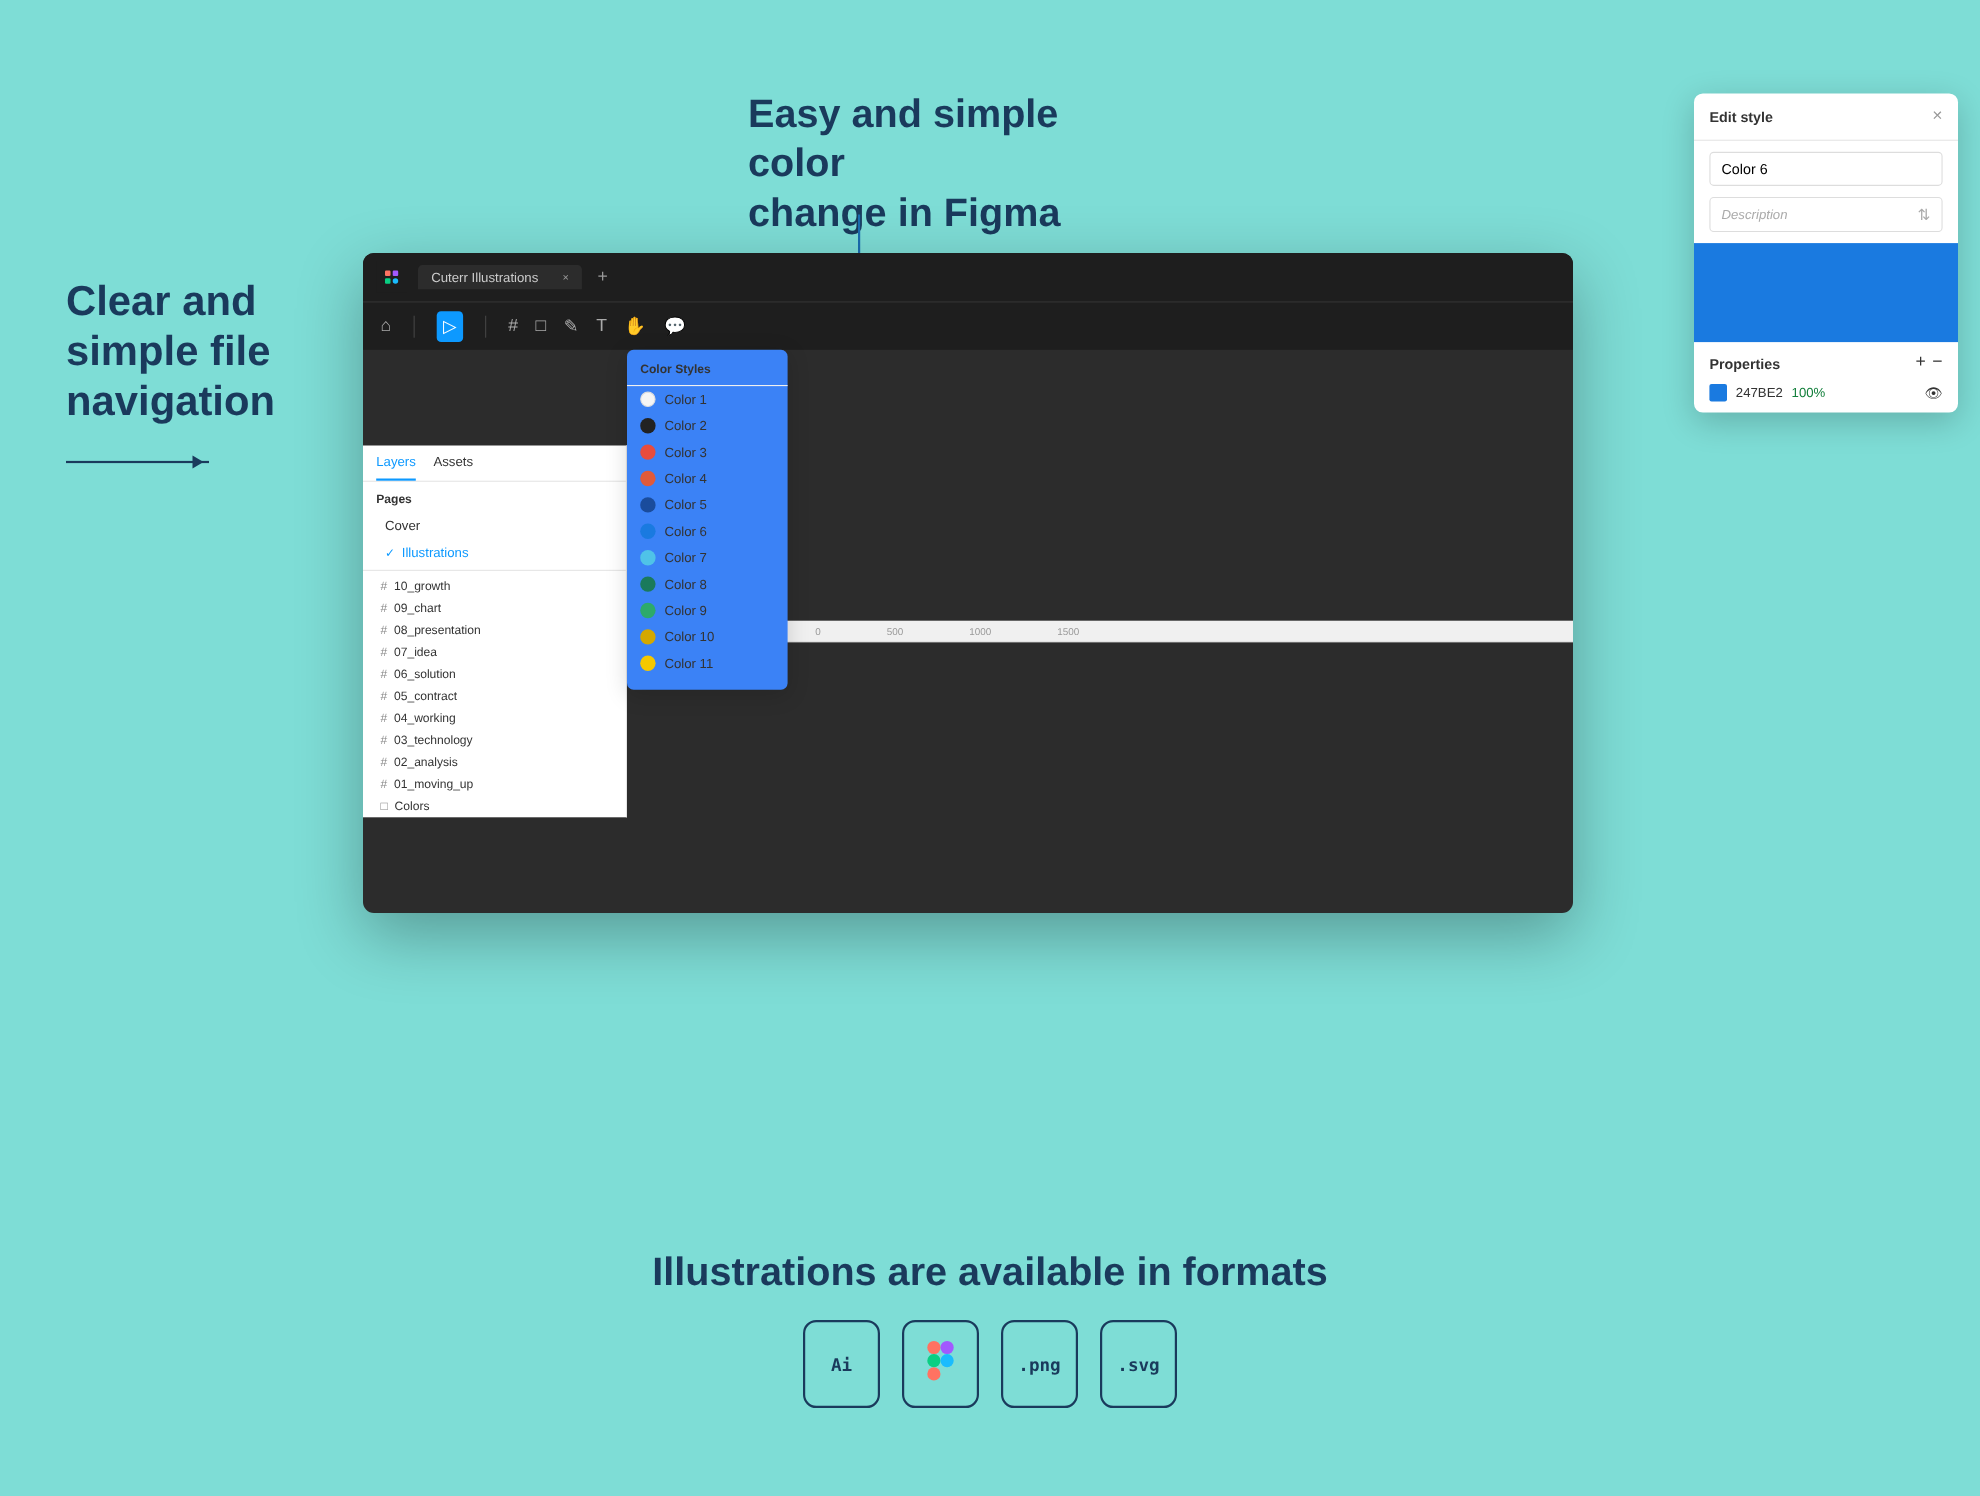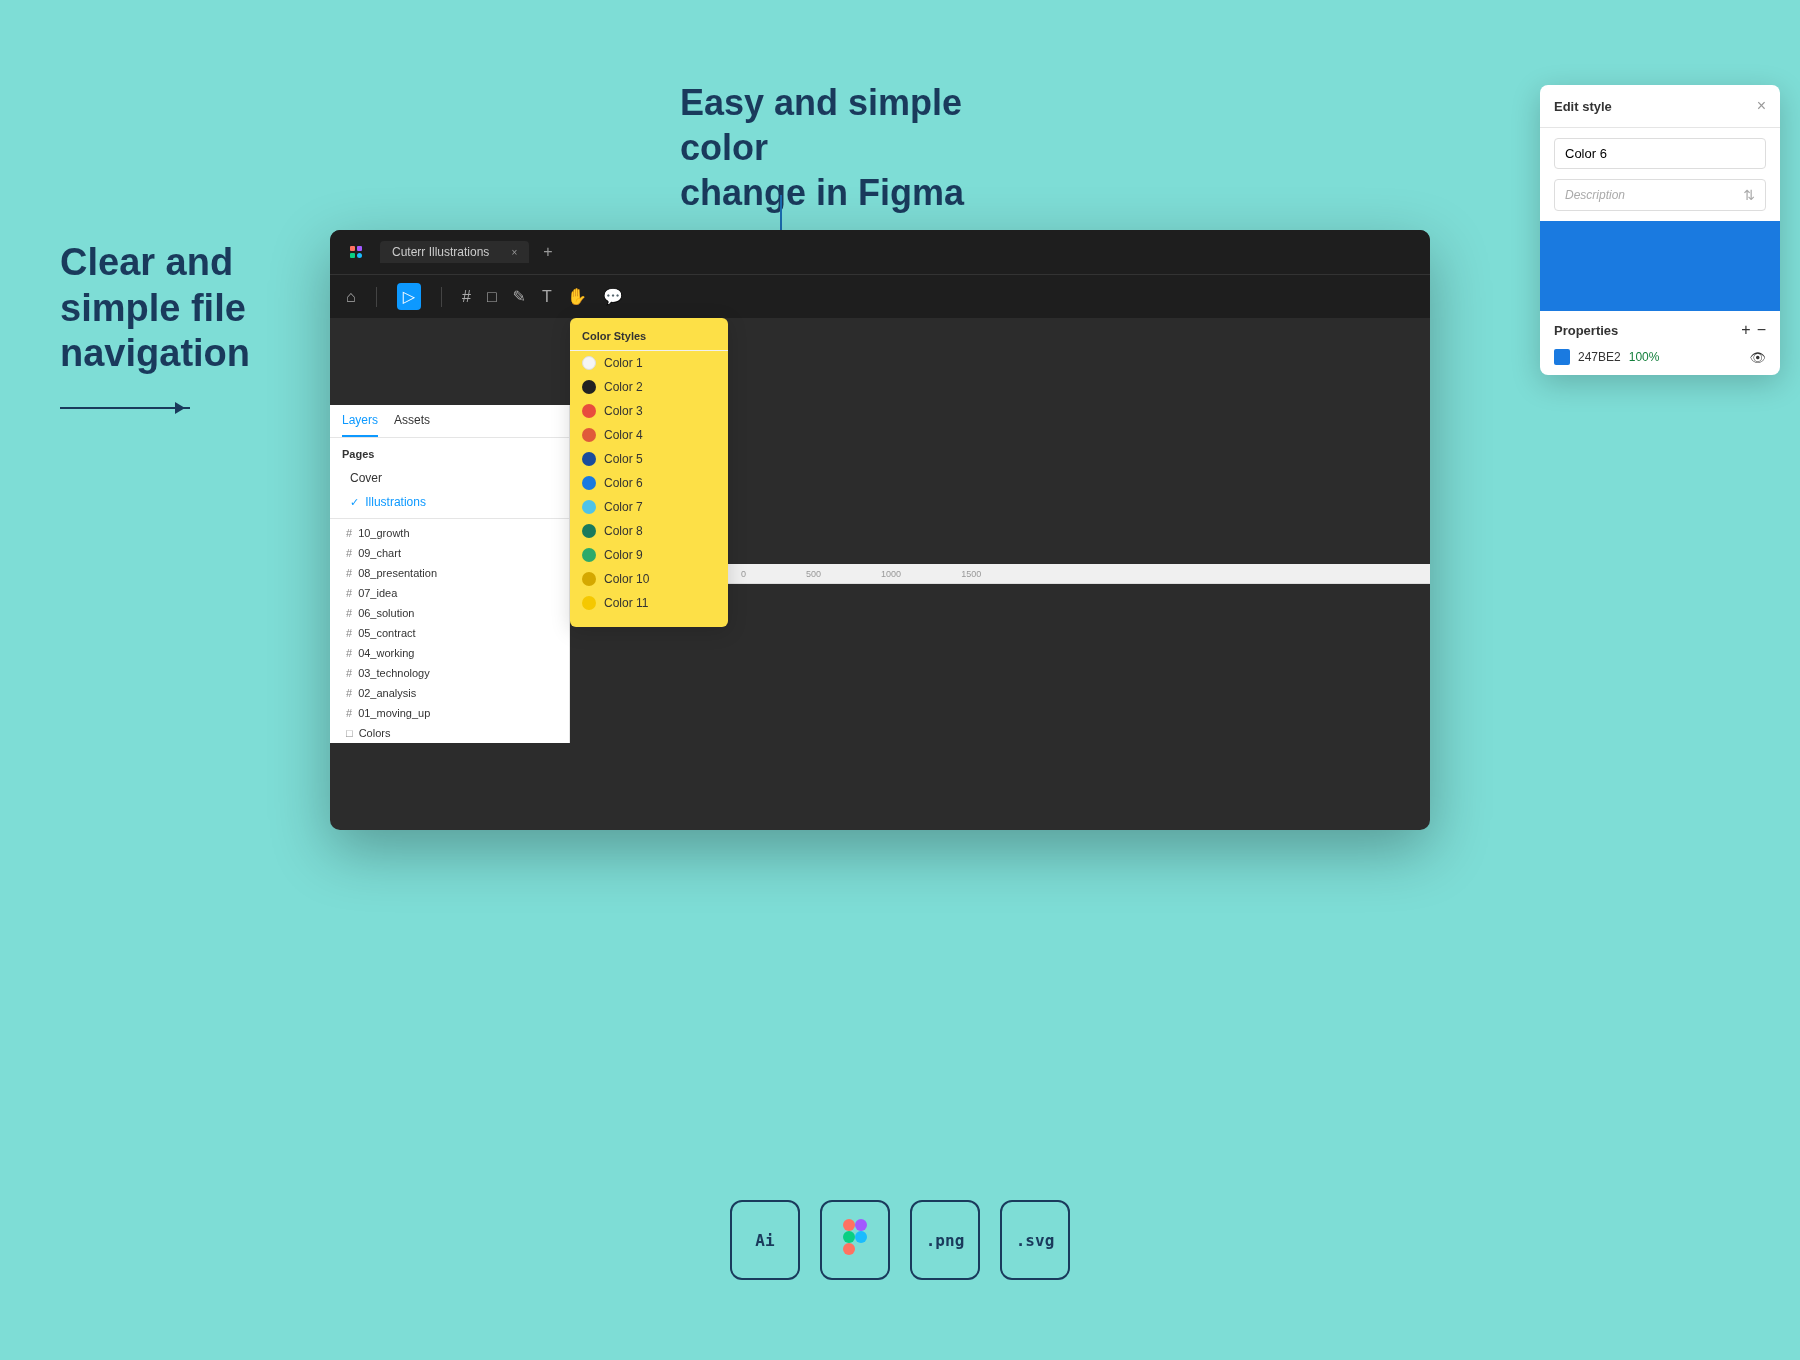--- a/index.html
+++ b/index.html
@@ -9,21 +9,21 @@
       background-color: #7EDDD6;
       font-family: -apple-system, BlinkMacSystemFont, 'Segoe UI', sans-serif;
       position: relative;
       overflow: hidden;
     }
 
     
     .left-text {
       position: absolute;
       left: 60px;
-      top: 240px;
+      top: 252px;
     }
     .left-text h2 {
       font-size: 38px;
       font-weight: 800;
       color: #1a3a5c;
       line-height: 1.2;
       width: 220px;
     }
     .left-arrow {
       margin-top: 30px;
@@ -232,22 +232,22 @@
     .layer-item .square {
       color: #888;
       font-size: 11px;
     }
 
     
     .color-styles-panel {
       position: absolute;
       left: 570px;
       top: 318px;
-      width: 158px;
-      background: #fde047;
+      width: 146px;
+      background: #3b82f6;
       border-radius: 6px;
       box-shadow: 0 4px 20px rgba(0,0,0,0.15);
       padding: 12px 0;
       z-index: 10;
     }
     .color-styles-title {
       font-size: 11px;
       font-weight: 600;
       color: #333;
       padding: 0 12px 8px;
@@ -785,20 +785,24 @@
     <div class="property-row">
       <div class="property-color-swatch"></div>
       <span class="property-hex">247BE2</span>
       <span class="property-opacity">100%</span>
       <span class="property-eye">👁</span>
     </div>
   </div>
 </div>
 
 <div class="bottom-section">
+  <h2 class="bottom-title">
+    <span>Illustrations are
+available in formats</span>
+  </h2>
   <div class="format-badges">
     <div class="format-badge">
       <span class="badge-text">Ai</span>
     </div>
     <div class="format-badge" style="position:relative;">
       <span style="font-size:28px;color:#1a7ae0;">
         <svg width="36" height="40" viewBox="0 0 36 40" fill="none">
           <rect x="6" y="2" width="12" height="12" rx="6" fill="#FF7262"></rect>
           <rect x="18" y="2" width="12" height="12" rx="6" fill="#A259FF"></rect>
           <rect x="6" y="14" width="12" height="12" rx="6" fill="#0ACF83"></rect>

